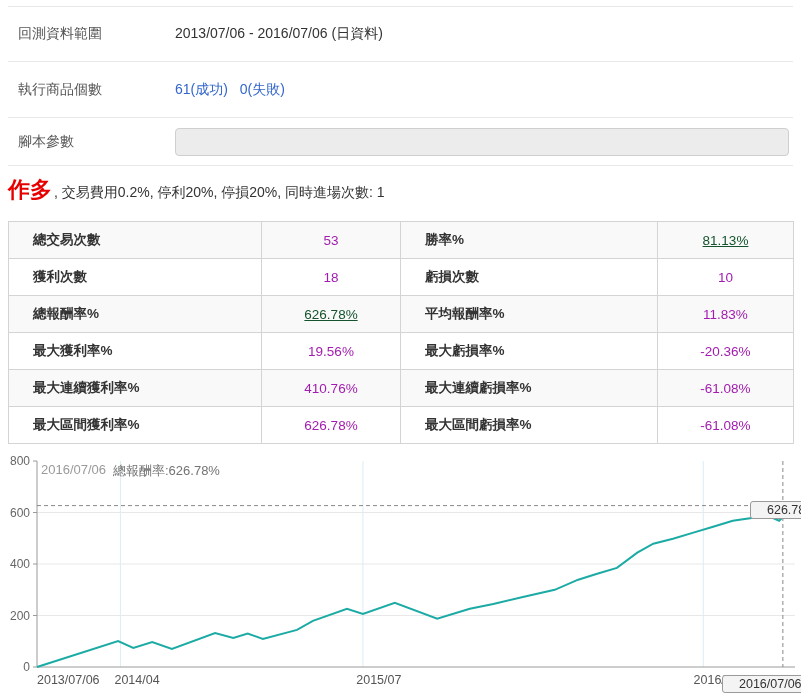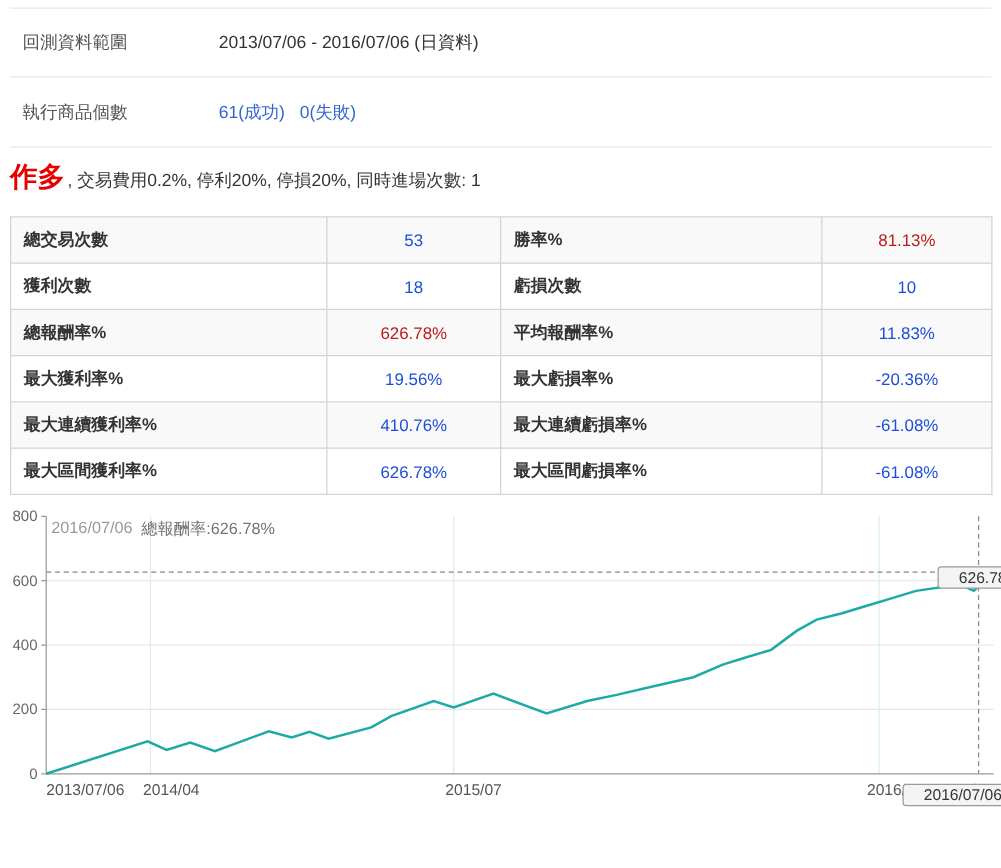--- a/index.html
+++ b/index.html
@@ -27,23 +27,23 @@
   .param-input {
     width:614px; height:28px; background:#ececec;
     border:1px solid #cfcfcf; border-radius:4px;
   }
   .trade-type { color:#e60000; font-size:22px; font-weight:bold; margin-right:2px; }
 
   
   table.stats { border-collapse:collapse; table-layout:fixed; width:785px; margin-top:8px; }
   table.stats td { border:1px solid #d4d4d4; height:37px; font-size:13.5px; }
   table.stats tr:nth-child(odd) td { background:#f9f9f9; }
-  td.s-label { padding-left:10px; font-weight:bold; color:#333; }
-  td.s-val { text-align:center; color:#1d4ed8; }
-  td.s-val.red { color:#b91c1c; }
+  td.s-label { padding-left:24px; font-weight:bold; color:#333; }
+  td.s-val { text-align:center; color:#a21caf; }
+  td.s-val.red { color:#14532d;text-decoration:underline; }
   col.c1 { width:253px; } col.c2 { width:139px; }
   col.c3 { width:257px; } col.c4 { width:136px; }
 
   
   .chart {
     position:relative; width:801px; height:239px;
     margin:12px 0 0 -8px; overflow:hidden;
   }
   .chart svg { position:absolute; left:0; top:0; }
   .chart-header-date { position:absolute; left:41px; top:6px; font-size:13px; color:#9a9a9a; }
@@ -64,20 +64,26 @@
   <div class="info">
     <div class="info-row r1">
       <div class="info-label">回測資料範圍</div>
       <div class="info-value">2013/07/06 - 2016/07/06 (日資料)</div>
     </div>
     <div class="info-row r2">
       <div class="info-label">執行商品個數</div>
       <div class="info-value">
         <span class="link-blue">61(成功)</span>
         <span class="link-blue">0(失敗)</span>
+      </div>
+    </div>
+    <div class="info-row r4">
+      <div class="info-label">腳本參數</div>
+      <div class="info-value">
+        <div class="param-input"></div>
       </div>
     </div>
     <div class="info-row r5">
       <div class="info-value">
         <span class="trade-type">作多</span><span>, 交易費用0.2%, 停利20%, 停損20%, 同時進場次數: 1</span>
       </div>
     </div>
   </div>
 
   <table class="stats">

